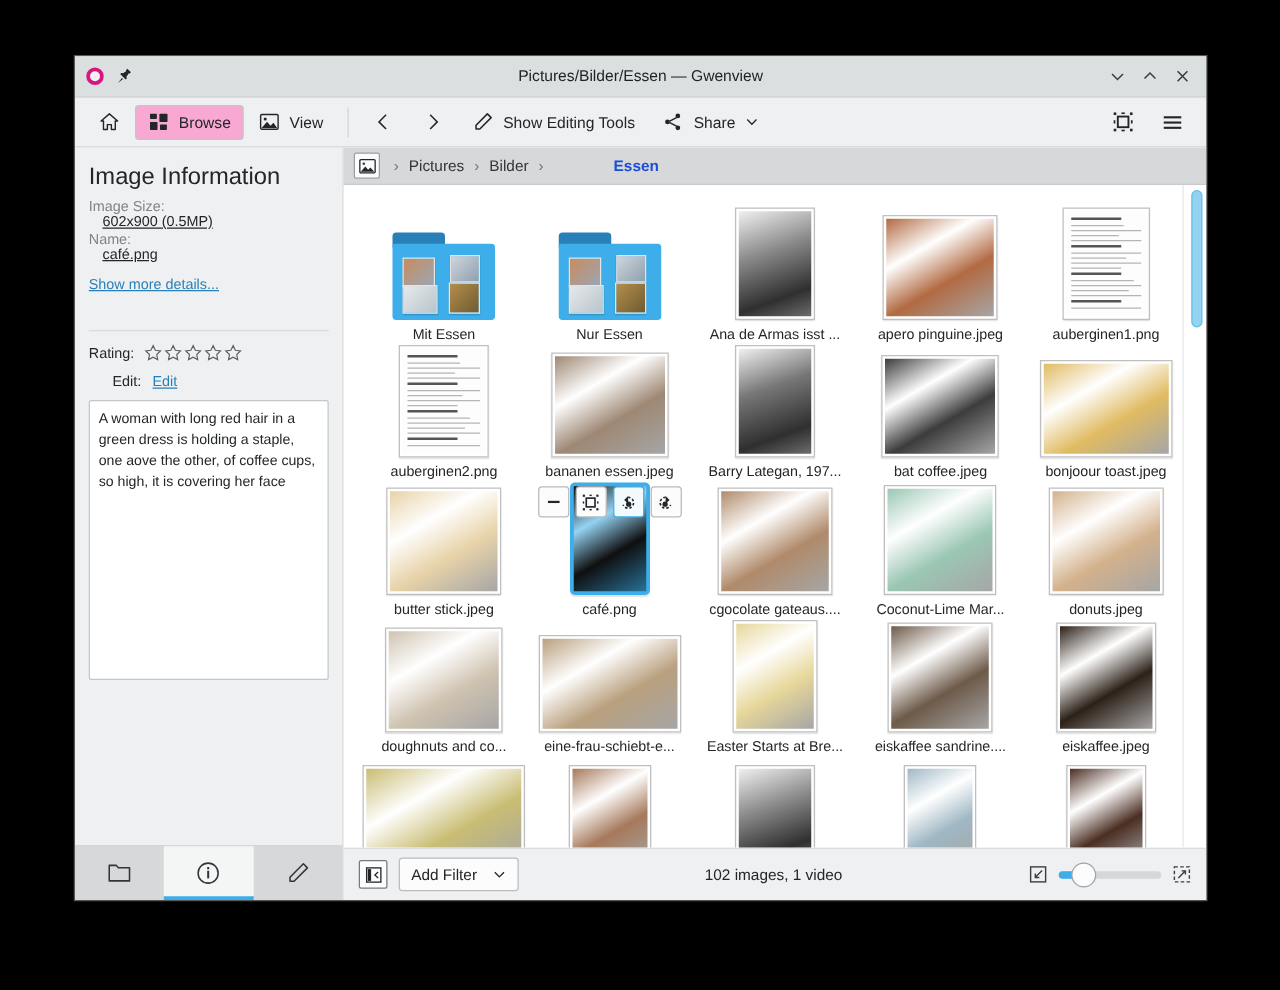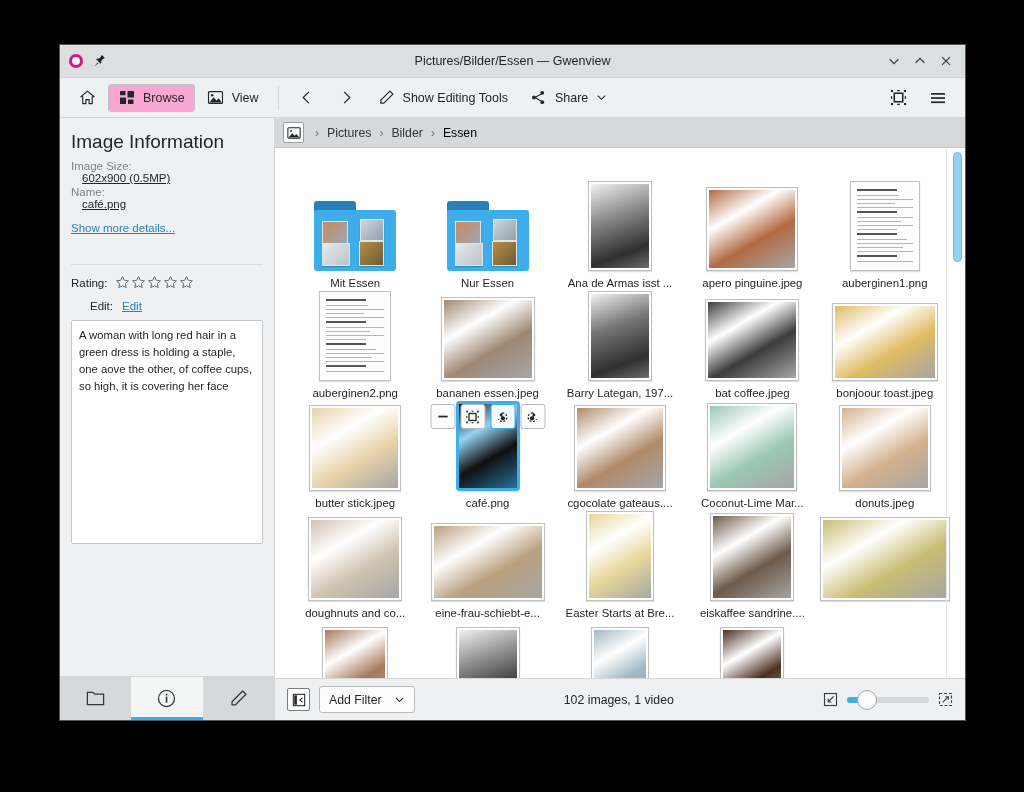--- a/index.html
+++ b/index.html
@@ -131,31 +131,30 @@
     display: flex; align-items: center;
     padding: 0 8px; gap: 1px;
     border-bottom: 1px solid #c8cacc;
   }
   .crumb-ico {
     width: 21px; height: 21px; border: 1px solid #9ba0a3; background: #fbfbfb;
     border-radius: 2px; display: flex; align-items: center; justify-content: center;
     margin-right: 6px;
   }
   .crumb { font-size: 12.3px; color: #31363b; padding: 0 3px; }
-  .crumb.cur { font-weight: normal; color: #000000; }
+  .crumb.cur { font-weight: bold; color: #1d4ed8; margin-left: 48px; }
   .crumb-sep { color: #6e7477; font-size: 12px; padding: 0 4px; }
 
   .grid-wrap { flex: 1 1 auto; position: relative; overflow: hidden; background: #fff; }
   .grid {
     display: grid;
     grid-template-columns: repeat(5, 1fr);
-    padding: 4px 14px 0 14px;
+    padding: 18px 14px 0 14px;
     column-gap: 0px;
     row-gap: 0px;
-    margin-top: 29px;
   }
   .cell {
     display: flex; flex-direction: column; align-items: center;
     padding-top: 6px; height: 110px; position: relative;
   }
   .thumb-holder {
     height: 84px; display: flex; align-items: flex-end; justify-content: center;
     width: 100%;
   }
   .thumb {
@@ -697,20 +696,28 @@
               </div>
               <div class="caption">Easter Starts at Bre...</div>
             </div>
             <div class="cell">
               <div class="thumb-holder">
                 <div class="thumb">
                   <div class="img" style="width: 78px; height: 82px; background: linear-gradient(150deg, rgb(109, 90, 73) 0%, rgba(255, 255, 255, 0.45) 32%, rgb(109, 90, 73) 62%, rgba(0, 0, 0, 0.35) 100%);"></div>
                 </div>
               </div>
               <div class="caption">eiskaffee sandrine....</div>
+            </div>
+            <div class="cell">
+              <div class="thumb-holder">
+                <div class="thumb">
+                  <div class="img" style="width: 74px; height: 82px; background: linear-gradient(150deg, rgb(44, 33, 24) 0%, rgba(255, 255, 255, 0.45) 32%, rgb(44, 33, 24) 62%, rgba(0, 0, 0, 0.35) 100%);"></div>
+                </div>
+              </div>
+              <div class="caption">eiskaffee.jpeg</div>
             </div>
             <div class="cell">
               <div class="thumb-holder">
                 <div class="thumb">
                   <div class="img" style="width: 124px; height: 78px; background: linear-gradient(150deg, rgb(201, 189, 115) 0%, rgba(255, 255, 255, 0.45) 32%, rgb(201, 189, 115) 62%, rgba(0, 0, 0, 0.35) 100%);"></div>
                 </div>
               </div>
             </div>
             <div class="cell">
               <div class="thumb-holder">

